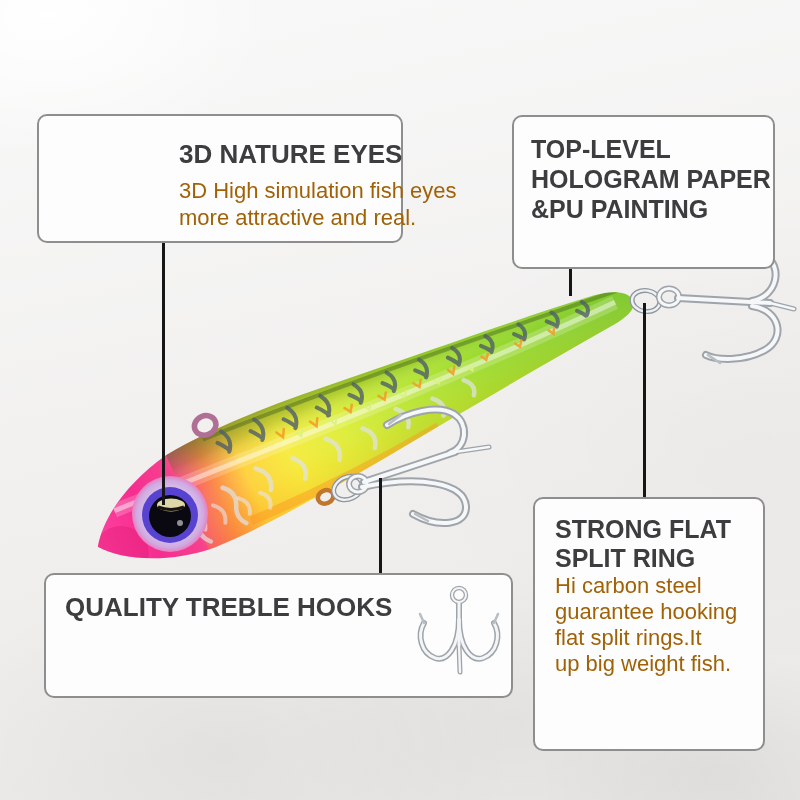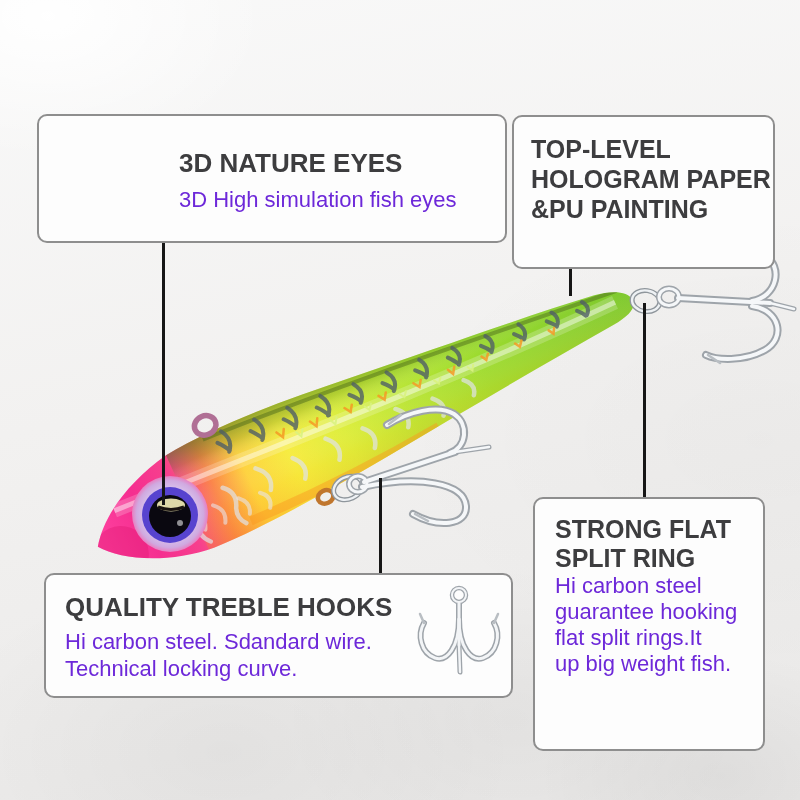--- a/index.html
+++ b/index.html
@@ -25,23 +25,23 @@
   .leader-ring  { left:643px; top:303px; height:195px; }
   .leader-hooks { left:379px; top:478px; height:96px;  }
 
   .callout {
     position:absolute; z-index:3;
     background:#fdfdfd;
     border:2px solid #8e8e8e;
     border-radius:10px;
   }
   .callout .title { font-weight:bold; color:#3d3d3f; font-size:26px; line-height:31px; white-space:nowrap; }
-  .callout .body  { color:#6d28d9; font-size:22px; line-height:27px; white-space:nowrap; }
-
-  .box-eyes  { left:37px;  top:114px; width:470px; height:129px; padding:32px 6px 0 140px; }
+  .callout .body  { color:#a16207; font-size:22px; line-height:27px; white-space:nowrap; }
+
+  .box-eyes  { left:37px;  top:114px; width:366px; height:129px; padding:23px 6px 0 140px; }
   .box-eyes .body { margin-top:7px; }
 
   .box-paint { left:512px; top:115px; width:263px; height:154px; padding:17px 0 0 17px; }
   .box-paint .title { font-size:25px; line-height:30px; }
 
   .box-hooks { left:44px;  top:573px; width:469px; height:125px; padding:17px 0 0 19px; }
   .box-hooks .body { margin-top:5px; }
   .hook-icon-wrap { position:absolute; right:4px; top:4px; width:100px; height:116px; }
 
   .box-ring  { left:533px; top:497px; width:232px; height:254px; padding:16px 0 0 20px; }
@@ -161,35 +161,32 @@
 
   <div class="leader leader-eyes"></div>
   <div class="leader leader-paint"></div>
   <div class="leader leader-ring"></div>
   <div class="leader leader-hooks"></div>
 
   <div class="callout box-eyes">
     <div class="title">3D NATURE EYES</div>
     <div class="body">
       <div>3D High simulation fish eyes</div>
+      <div>more attractive and real.</div>
     </div>
   </div>
 
   <div class="callout box-paint">
     <div class="title">TOP-LEVEL</div>
     <div class="title">HOLOGRAM PAPER</div>
     <div class="title">&amp;PU PAINTING</div>
   </div>
 
   <div class="callout box-hooks">
     <div class="title">QUALITY TREBLE HOOKS</div>
-    <div class="body">
-      <div>Hi carbon steel. Sdandard wire.</div>
-      <div>Technical locking curve.</div>
-    </div>
     <div class="hook-icon-wrap">
       <svg width="100" height="116" viewBox="0 0 100 116" fill="none" stroke-linecap="round" stroke-linejoin="round">
         <g stroke="#9ea4aa" stroke-width="6">
           <circle cx="52" cy="16" r="7" stroke-width="4.5"></circle>
           <path d="M 52,24 L 52,66"></path>
           <path d="M 52,40 C 52,68 40,83 28,79 C 14,74 10,56 17,44"></path>
           <path d="M 52,40 C 52,68 64,83 76,79 C 90,74 94,56 87,44"></path>
           <path d="M 52,66 L 53,93" stroke-width="5"></path>
         </g>
         <g stroke="#f3f5f7" stroke-width="3">

